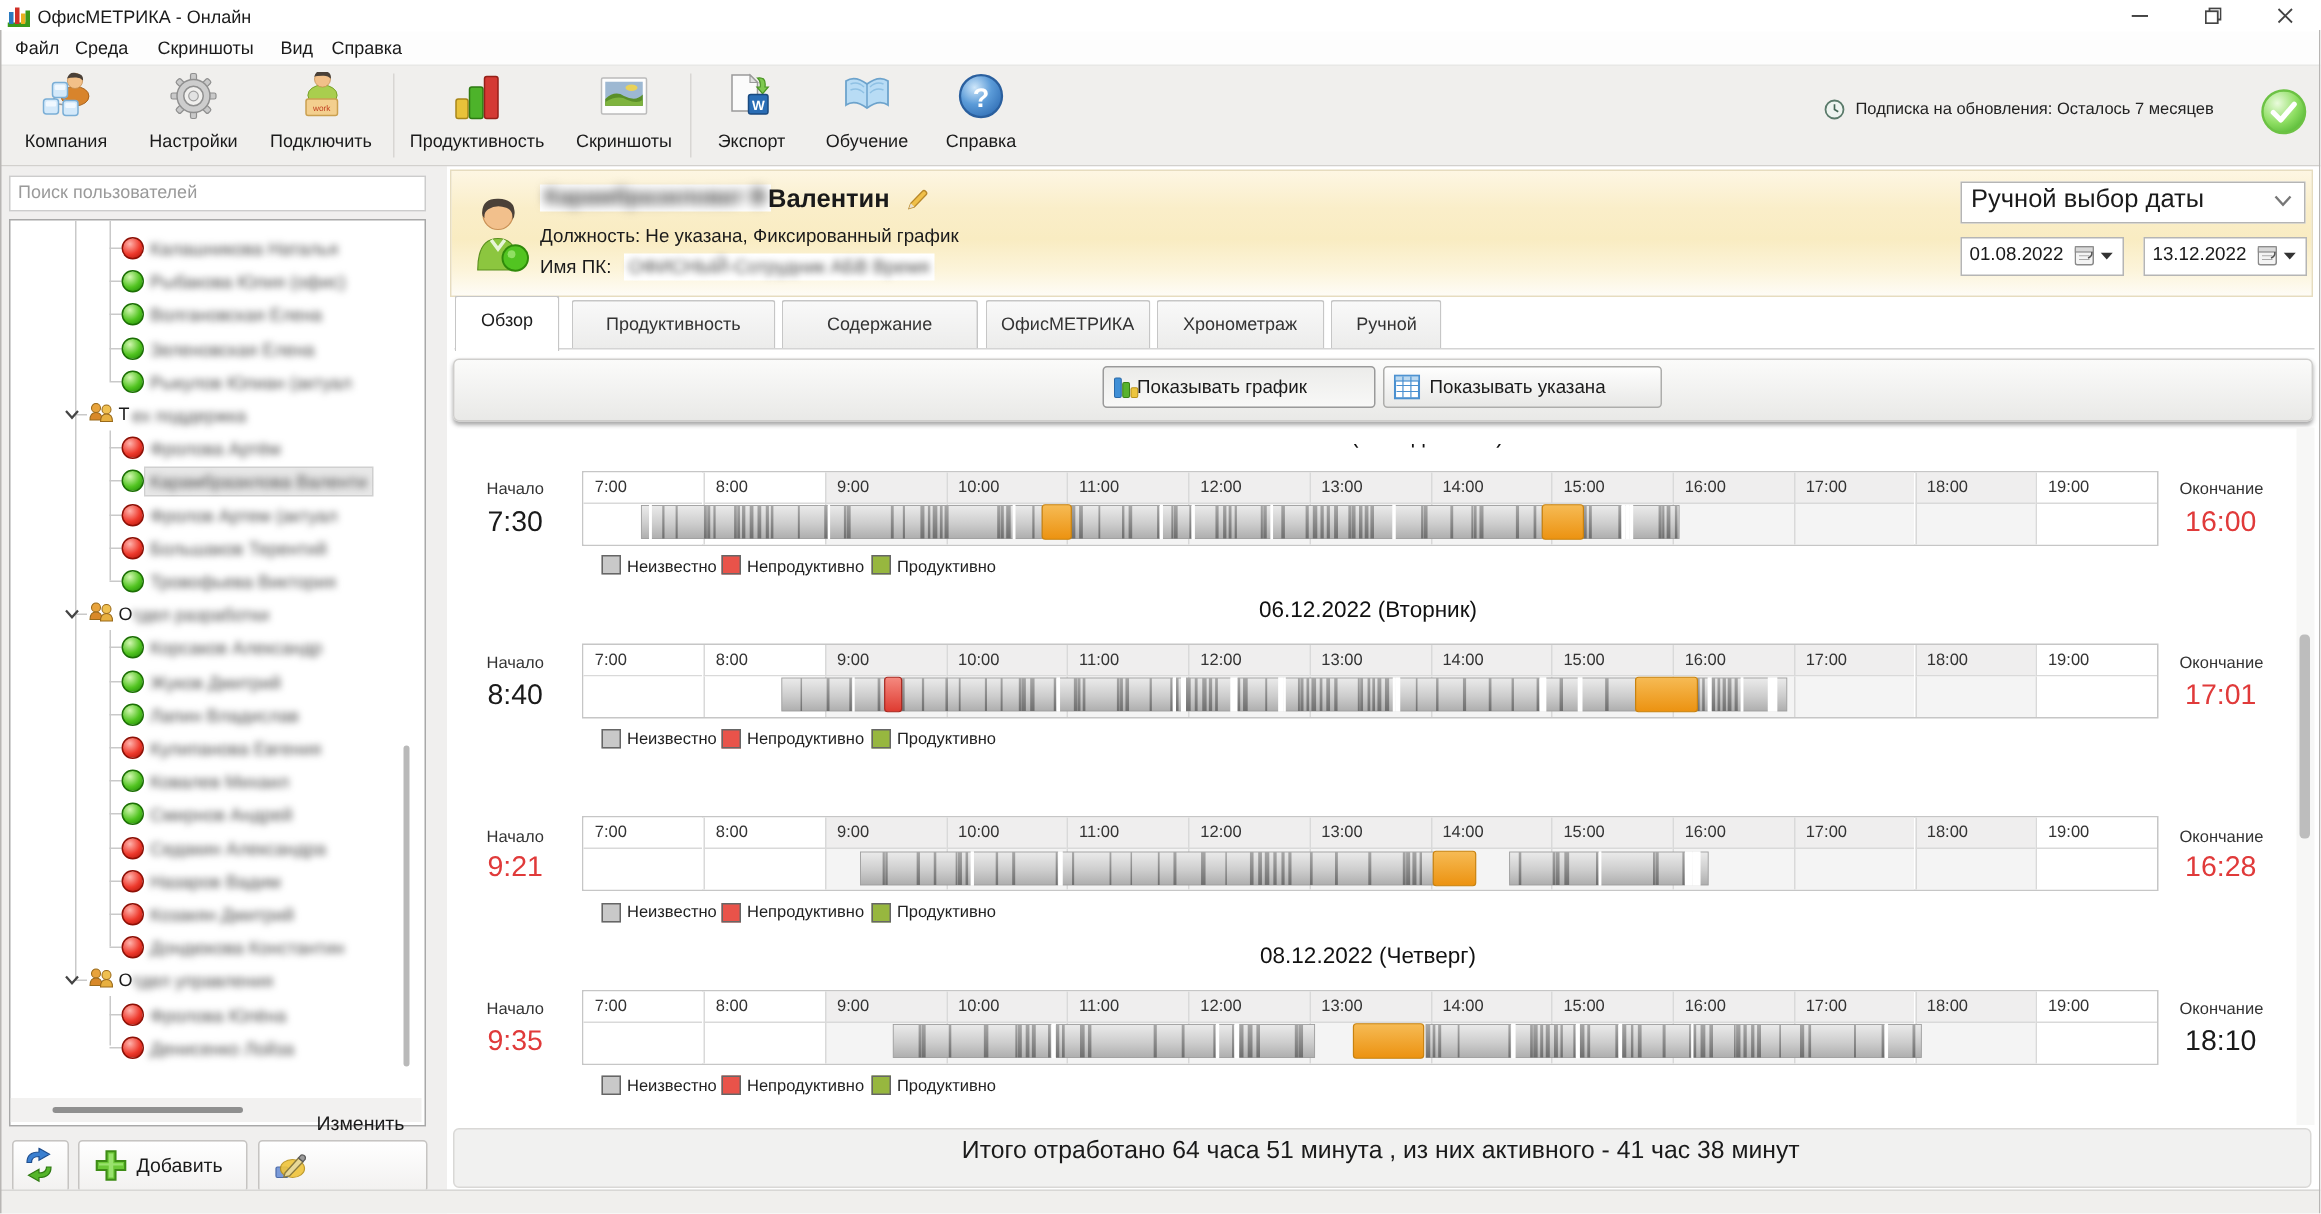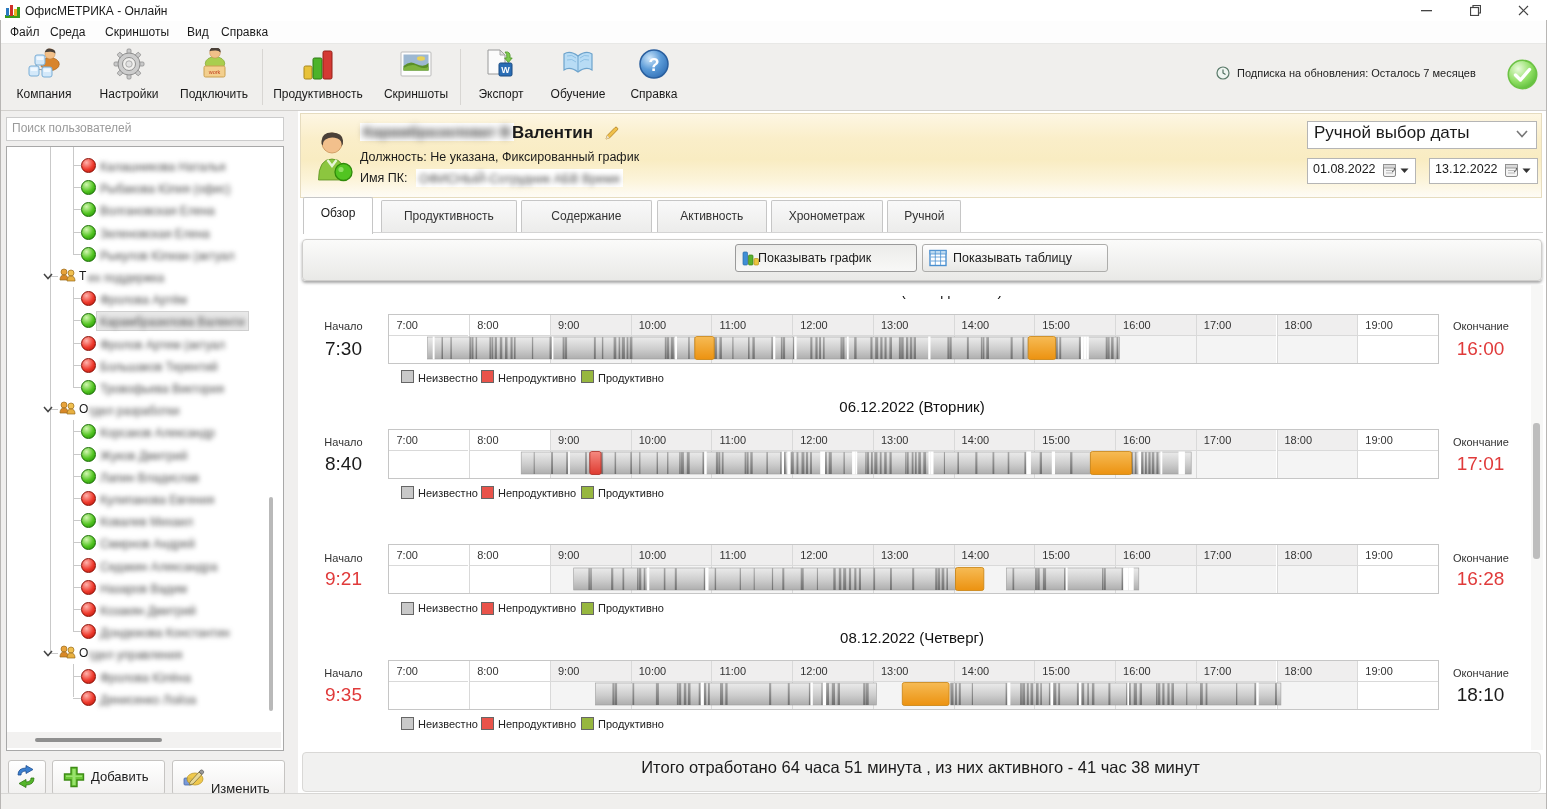--- a/index.html
+++ b/index.html
@@ -300,21 +300,21 @@
       <path d="M9.5 3 L12.5 3 L12.5 9.5 L19 9.5 L19 11 L12.5 11 L12.5 19 L9.5 19 L9.5 11 L3 11 L3 9.5 L9.5 9.5 Z" fill="#a5e87a" opacity="0.8"></path>
     </svg>
     <span class="tx" style="left:91px;top:658px;font-size:13px;">Добавить</span>
     <div class="btn" style="left:172px;top:649px;width:111px;height:33px;"></div>
     <svg class="abs" style="left:183px;top:655px" width="22" height="22" viewBox="0 0 22 22">
       <rect x="1" y="12" width="8" height="7" rx="1" fill="#7a9ad8" stroke="#4a6aa8" stroke-width="0.8"></rect>
       <ellipse cx="12" cy="13" rx="8" ry="6" fill="#f0c43a" stroke="#b8901a" stroke-width="0.8" opacity="0.9"></ellipse>
       <path d="M7 16 L16 6 L19 8.5 L10 18 L6.2 18.8 Z" fill="#e8d898" stroke="#8a7a40" stroke-width="0.9"></path>
       <path d="M16 6 L19 8.5 L20.5 6.8 Q21 5 19.5 4.2 Q18 3.5 17.2 4.6 Z" fill="#9a9a9a" stroke="#5a5a5a" stroke-width="0.8"></path>
     </svg>
-    <span class="tx" style="left:211px;top:630px;font-size:13px;margin-top:40px;">Изменить</span>
+    <span class="tx" style="left:211px;top:630px;font-size:13px;">Изменить</span>
   </div>
 <div id="main" class="abs">
     <div id="yhdr"></div>
     <svg class="abs" style="left:19px;top:16px" width="36" height="55" viewBox="0 0 36 55">
       <circle cx="15" cy="16" r="10" fill="#f2c08c" stroke="#c99055" stroke-width="0.8"></circle>
       <path d="M4.5 14 q0.5 -9 11 -8.5 q10 0.5 10.5 8 q0.5 4 -1.5 6 q1 -6 -4 -8 q-6.5 -2.5 -12 1 q-3 2 -2.5 6 q-2 -1.5 -1.5 -4.5 z" fill="#4a4038"></path>
       <path d="M1.5 53 q0 -21 13.5 -21 q13.5 0 13.5 21 z" fill="#8cc63f" stroke="#5a8f1e" stroke-width="0.8"></path>
       <path d="M10.5 33 l4.5 6 l4.5 -6" fill="none" stroke="#e8f5d8" stroke-width="2.4"></path>
       <circle cx="26.5" cy="45" r="8.5" fill="#52c421" stroke="#2f8a0a" stroke-width="1.3"></circle>
       <circle cx="24" cy="42.5" r="2.6" fill="#a5e87a" opacity="0.75"></circle>
@@ -351,39 +351,39 @@
       <rect x="0.5" y="1.5" width="12" height="3.5" fill="#d9d9d9" stroke="#8a8a8a" stroke-width="0.8"></rect>
       <path d="M3 7.5 h7 M3 10 h7" stroke="#aaa" stroke-width="0.8"></path>
       <path d="M9 9 q3 -1 2.5 -4" fill="none" stroke="#555" stroke-width="1"></path>
     </svg>
     <svg class="abs" style="left:1224px;top:57px" width="9" height="6" viewBox="0 0 9 6">
       <path d="M0.5 0.5 L4.5 5 L8.5 0.5 Z" fill="#333"></path>
     </svg>
     <div class="abs" style="left:5px;top:121px;width:1240px;height:1px;background:#d4d4d4;"></div>
     <div class="tab" style="left:82.5px;width:136.7px;">Продуктивность</div>
     <div class="tab" style="left:222.8px;width:131.2px;">Содержание</div>
-    <div class="tab" style="left:358.6px;width:110.4px;">Активность</div>
+    <div class="tab" style="left:358.6px;width:110.4px;">ОфисМЕТРИКА</div>
     <div class="tab" style="left:472.6px;width:112.2px;">Хронометраж</div>
     <div class="tab" style="left:589.3px;width:74.1px;">Ручной</div>
     <div class="tab act" style="left:5px;width:70px;">Обзор</div>
     <div id="strip"></div>
     <div class="sbtn" style="left:436.5px;top:133px;width:180px;border-color:#9a9a9a;background:linear-gradient(#ececea,#f8f8f7);"></div>
     <svg class="abs" style="left:444px;top:138px" width="18" height="18" viewBox="0 0 18 18">
       <rect x="1" y="3" width="4.5" height="13" rx="1" fill="#3f8fd6" stroke="#2a6aa8" stroke-width="0.7"></rect>
       <rect x="6.5" y="6" width="4.5" height="10" rx="1" fill="#58b32e" stroke="#3a8016" stroke-width="0.7"></rect>
       <rect x="12" y="9.5" width="4.5" height="6.5" rx="1" fill="#ecc53e" stroke="#b8921a" stroke-width="0.7"></rect>
     </svg>
     <span class="tx" style="left:460px;top:140px;font-size:12.5px;">Показывать график</span>
     <div class="sbtn" style="left:623.5px;top:133px;width:184px;"></div>
     <svg class="abs" style="left:631px;top:138px" width="18" height="18" viewBox="0 0 18 18">
       <rect x="1" y="1.5" width="16" height="15" fill="#fff" stroke="#4a90d0" stroke-width="1.4"></rect>
       <rect x="1" y="1.5" width="16" height="3.5" fill="#bcd9f0" stroke="#4a90d0" stroke-width="0.8"></rect>
       <path d="M6.3 2 V16 M11.6 2 V16 M2 8 H17 M2 12 H17" stroke="#4a90d0" stroke-width="0.8"></path>
     </svg>
-    <span class="tx" style="left:655px;top:140px;font-size:12.5px;">Показывать таблицу</span>
+    <span class="tx" style="left:655px;top:140px;font-size:12.5px;">Показывать указана</span>
     <div class="abs" style="left:0px;top:185px;width:1234px;height:454px;overflow:hidden;">
       <div class="dtitle" style="left:414px;top:-14.5px;">05.12.2022 (Понедельник)</div>
       <div class="lab" style="left:25px;top:24px;width:41px;text-align:center;">Начало</div>
       <div class="bigt" style="left:5px;top:42px;width:81px;text-align:center;position:absolute;">7:30</div>
       <div class="lab" style="left:1155px;top:24px;width:54px;text-align:center;">Окончание</div>
       <div class="bigt red" style="left:1142px;top:42px;width:81px;text-align:center;position:absolute;">16:00</div>
       <div class="abs" style="left:89.5px;top:18px;width:1049.5px;height:48px;border:1px solid #c6c6c6;">
         <div class="abs" style="left:0.0px;top:0;width:79.7px;height:20px;background:#fff;border-bottom:1px solid #d9d9d9;"></div>
         <div class="abs" style="left:0.0px;top:21px;width:79.7px;height:27px;background:#fff;"></div>
         <span class="abs" style="left:8.0px;top:4px;font-size:11px;color:#333;">7:00</span>

